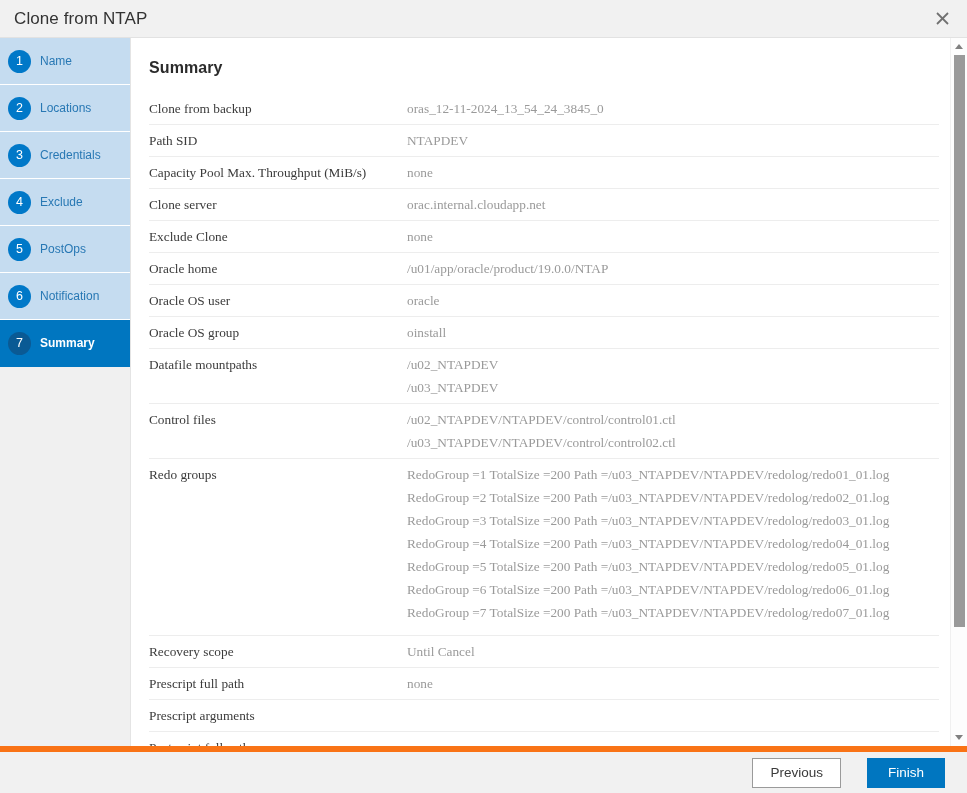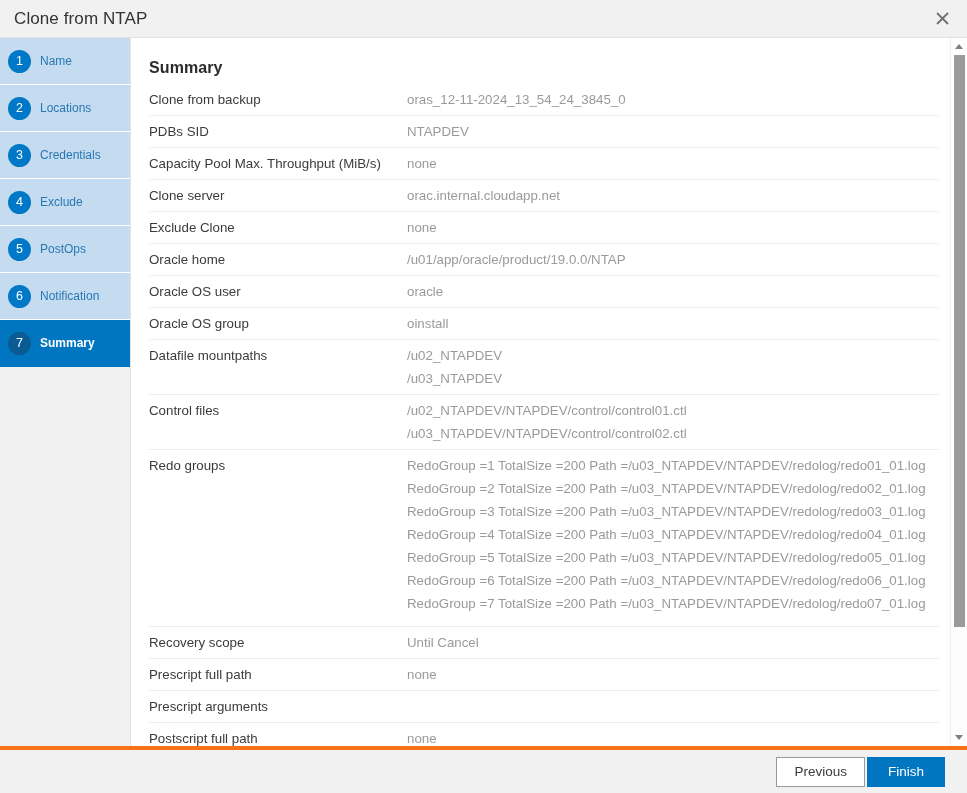--- a/index.html
+++ b/index.html
@@ -111,22 +111,23 @@
   #page-title {
     font-size: 16px;
     color: #2b2b2b;
     font-weight: bold;
     margin: 21px 0 0 0;
     letter-spacing: 0.1px;
   }
 
   #summary-table {
     width: 790px;
-    margin-top: 7px;
+    margin-top: 16px;
     border-collapse: collapse;
+    font-family: Liberation Serif, serif;
   }
   #summary-table tr { border-bottom: 1px solid #ededed; }
   #summary-table td {
     vertical-align: top;
     padding: 8px 0 7px 0;
     font-size: 13.3px;
     line-height: 16px;
   }
   #summary-table td.k {
     width: 258px;
@@ -181,26 +182,26 @@
     height: 572px;
     background: #9a9a9a;
     cursor: pointer;
   }
 
   
   #footer {
     height: 47px;
     min-height: 47px;
     background: #f1f1f1;
-    border-top: 4px solid #f97316;
+    border-top: 6px solid #f97316;
     display: flex;
     align-items: center;
     justify-content: flex-end;
     padding-right: 22px;
-    gap: 2px;
+    gap: 26px;
   }
   .btn {
     font-size: 13.5px;
     height: 30px;
     padding: 0 17px;
     cursor: pointer;
     border: 1px solid #9a9a9a;
     background: #ffffff;
     color: #3b3b3b;
     display: flex;
@@ -267,21 +268,21 @@
       <div id="page-title">Summary</div>
       <table id="summary-table">
         <tbody id="summary-tbody">
             <tr>
               <td class="k">Clone from backup</td>
               <td class="v">
                 <span class="line">oras_12-11-2024_13_54_24_3845_0</span>
               </td>
             </tr>
             <tr>
-              <td class="k">PDBs SID</td>
+              <td class="k">Path SID</td>
               <td class="v">
                 <span class="line">NTAPDEV</span>
               </td>
             </tr>
             <tr>
               <td class="k">Capacity Pool Max. Throughput (MiB/s)</td>
               <td class="v">
                 <span class="line">none</span>
               </td>
             </tr>

